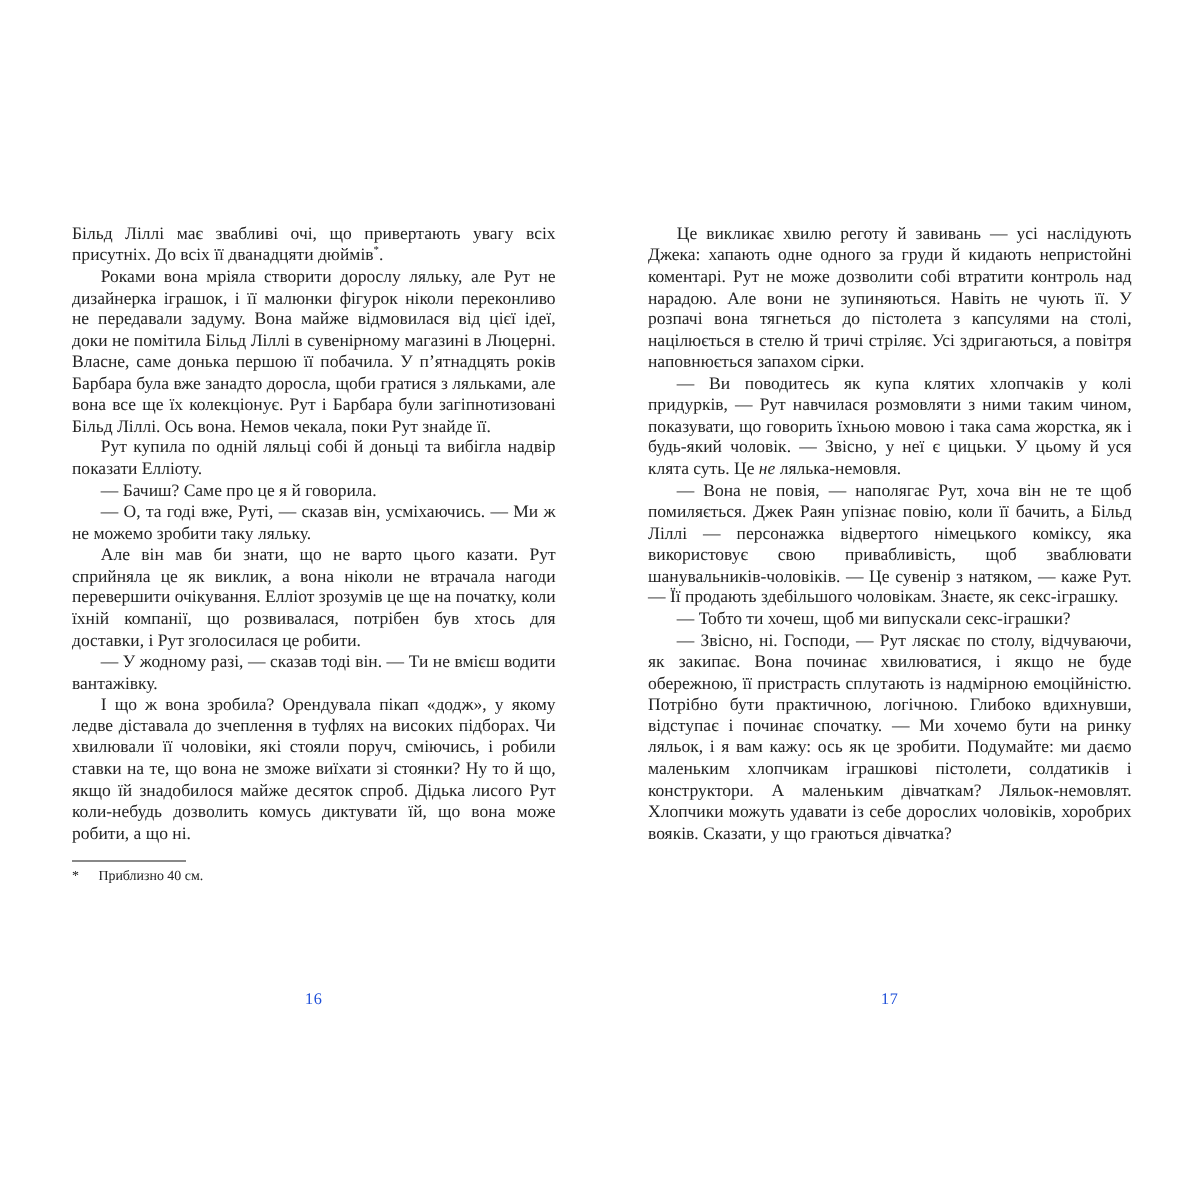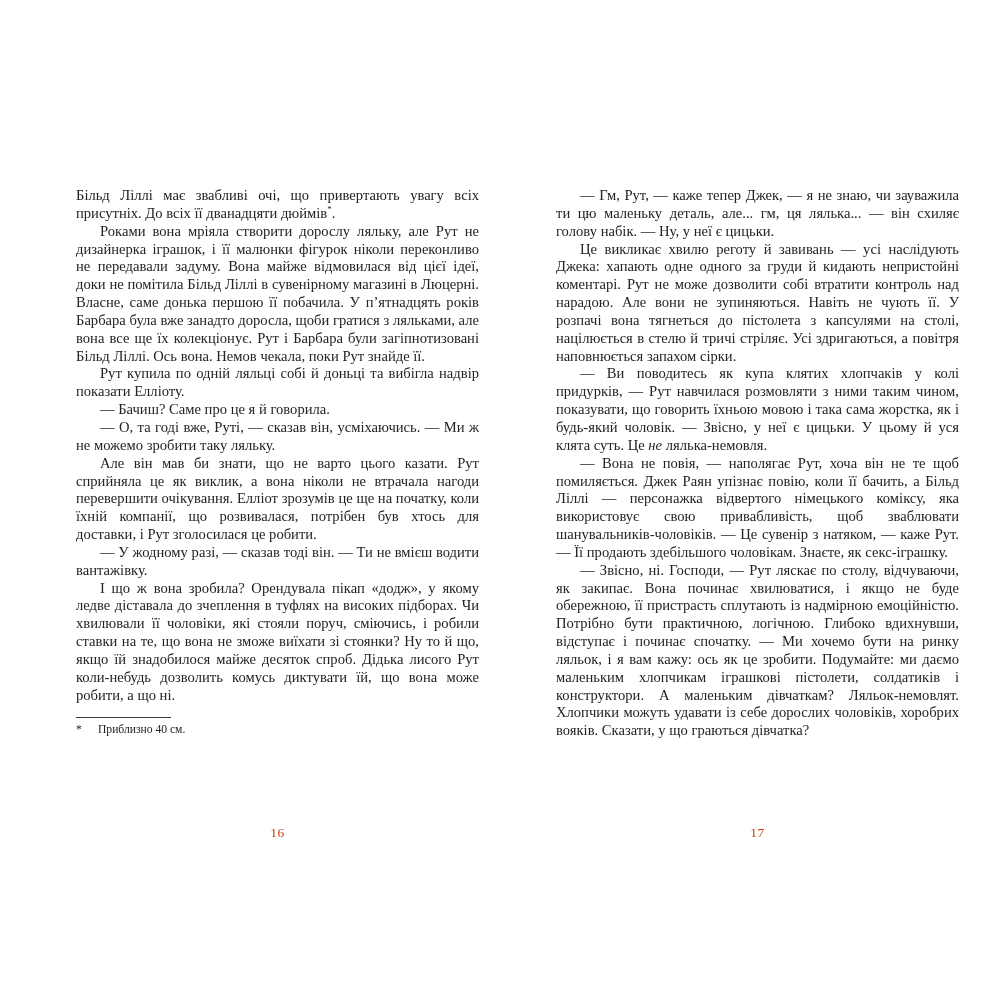--- a/index.html
+++ b/index.html
@@ -15,21 +15,20 @@
     position: relative;
     font-family: "Liberation Serif", "DejaVu Serif", serif;
     color: var(--text-color);
     overflow: hidden;
   }
   .spread {
     position: absolute;
     left: 0; top: 0;
     width: 944px; height: 1000px;
     background: var(--bg-color);
-    margin-left: 16px;
   }
   .page {
     position: absolute;
     top: 187px;
     width: 403px;
     height: 760px;
   }
   .page-left  { left: 60px; }
   .page-right { left: 540px; }
   .page-body {
@@ -58,21 +57,21 @@
     display: flex;
   }
   .footnote-marker { width: 22px; flex: 0 0 22px; }
   .page-number {
     position: absolute;
     top: 638px;
     left: 0;
     width: 100%;
     text-align: center;
     font-size: 13.5px;
-    color: #c2410c;
+    color: #1d4ed8;
     letter-spacing: 0.5px;
   }
 </style>
 </head>
 <body>
 
 <div class="spread">
 
   <div class="page page-left">
     <div class="page-body">
@@ -90,22 +89,22 @@
       <div class="footnote-line">
         <span class="footnote-marker">*</span>
         <span class="footnote-text">Приблизно 40 см.</span>
       </div>
     </div>
     <div class="page-number">16</div>
   </div>
 
   <div class="page page-right">
     <div class="page-body">
-        <p class="para indent"><span>— Гм, Рут, — каже тепер Джек, — я не знаю, чи зауважила ти цю маленьку деталь, але... гм, ця лялька... — він схиляє голову набік. — Ну, у неї є цицьки.</span></p>
         <p class="para indent"><span>Це викликає хвилю реготу й завивань — усі наслідують Джека: хапають одне одного за груди й кидають непристойні коментарі. Рут не може дозволити собі втратити контроль над нарадою. Але вони не зупиняються. Навіть не чують її. У розпачі вона тягнеться до пістолета з капсулями на столі, націлюється в стелю й тричі стріляє. Усі здригаються, а повітря наповнюється запахом сірки.</span></p>
         <p class="para indent"><span>— Ви поводитесь як купа клятих хлопчаків у колі придурків, — Рут навчилася розмовляти з ними таким чином, показувати, що говорить їхньою мовою і така сама жорстка, як і будь-який чоловік. — Звісно, у неї є цицьки. У цьому й уся клята суть. Це </span><em>не</em><span> лялька-немовля.</span></p>
         <p class="para indent"><span>— Вона не повія, — наполягає Рут, хоча він не те щоб помиляється. Джек Раян упізнає повію, коли її бачить, а Більд Ліллі — персонажка відвертого німецького коміксу, яка використовує свою привабливість, щоб зваблювати шанувальників-чоловіків. — Це сувенір з натяком, — каже Рут. — Її продають здебільшого чоловікам. Знаєте, як секс-іграшку.</span></p>
+        <p class="para indent"><span>— Тобто ти хочеш, щоб ми випускали секс-іграшки?</span></p>
         <p class="para indent"><span>— Звісно, ні. Господи, — Рут ляскає по столу, відчуваючи, як закипає. Вона починає хвилюватися, і якщо не буде обережною, її пристрасть сплутають із надмірною емоційністю. Потрібно бути практичною, логічною. Глибоко вдихнувши, відступає і починає спочатку. — Ми хочемо бути на ринку ляльок, і я вам кажу: ось як це зробити. Подумайте: ми даємо маленьким хлопчикам іграшкові пістолети, солдатиків і конструктори. А маленьким дівчаткам? Ляльок-немовлят. Хлопчики можуть удавати із себе дорослих чоловіків, хоробрих вояків. Сказати, у що граються дівчатка?</span></p>
       </div>
     <div class="page-number">17</div>
   </div>
 
 </div>
 
 </body></html>

